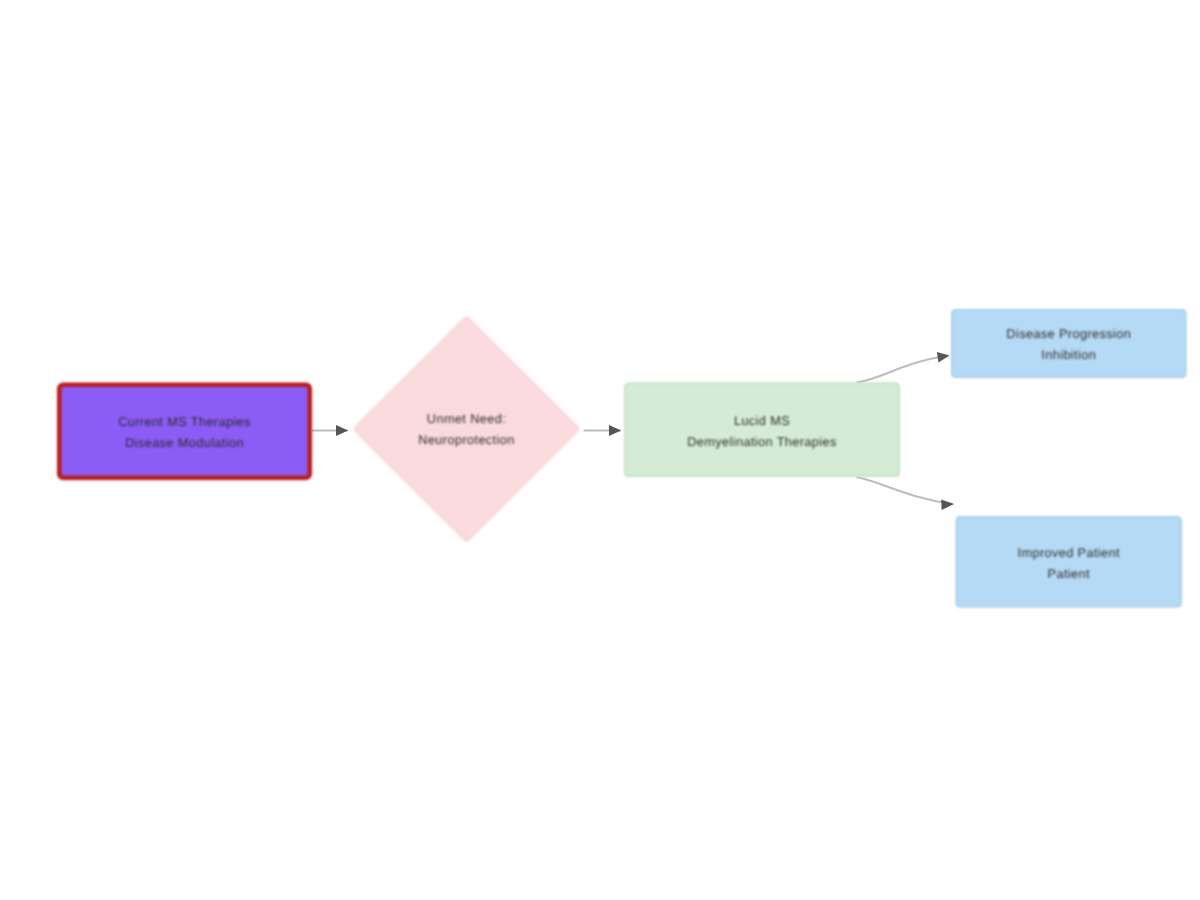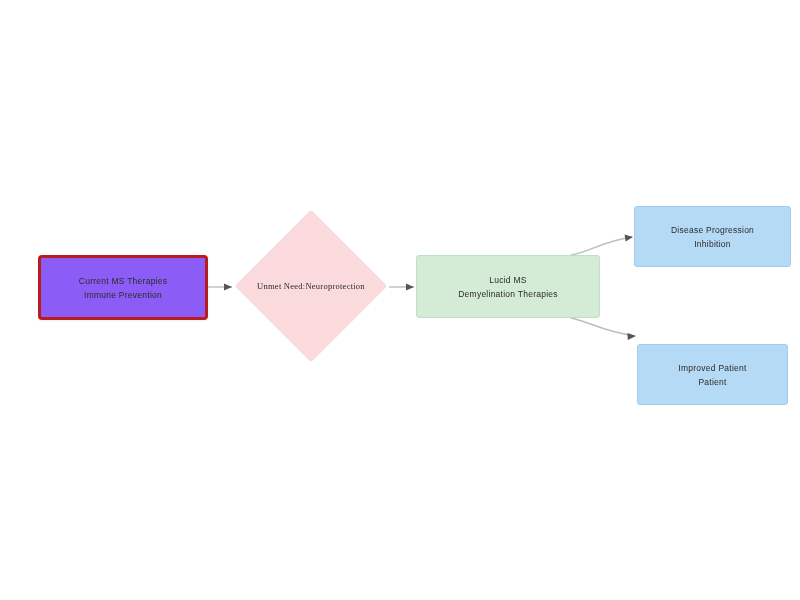--- a/index.html
+++ b/index.html
@@ -82,44 +82,43 @@
     margin-left: -54px;
     margin-top: -54px;
     background: #fadadd;
     transform: rotate(45deg);
     border-radius: 3px;
   }
   #node-unmet .labels {
     position: relative;
     z-index: 2;
     display: flex;
-    flex-direction: row;
+    flex-direction: column;
     align-items: center;
     justify-content: space-between;
-    font-family: Liberation Serif, serif;
   }
 
   
   #node-lucid {
     left: 416px;
     top: 255px;
     width: 184px;
     height: 63px;
     background: #d4ecd5;
     border: 1px solid #bfe0c1;
     border-radius: 3px;
     align-items: center;
   }
 
   
   #node-progression {
     left: 634px;
     top: 206px;
     width: 157px;
-    height: 61px;
+    height: 46px;
     background: #b5daf5;
     border: 1px solid #a2cdec;
     border-radius: 3px;
   }
   #node-outcomes {
     left: 637px;
     top: 305px;
     width: 151px;
     height: 61px;
     background: #b5daf5;
@@ -152,21 +151,21 @@
 
     <path class="edge-path" d="M 571 255 C 590 252 600 242 632 237"></path>
     <polygon class="edge-head" points="633,237 624.6,234.6 625.6,241.6"></polygon>
 
     <path class="edge-path" d="M 571 318 C 590 322 602 331 635 336"></path>
     <polygon class="edge-head" points="636,336 627.4,333 627.8,340"></polygon>
   </svg>
 
   <div class="node" id="node-current">
     <span class="line">Current MS Therapies</span>
-    <span class="line">Immune Prevention</span>
+    <span class="line">Disease Modulation</span>
   </div>
 
   <div class="node" id="node-unmet">
     <span class="diamond-bg"></span>
     <span class="labels">
       <span class="line">Unmet Need:</span>
       <span class="line">Neuroprotection</span>
     </span>
   </div>
 

